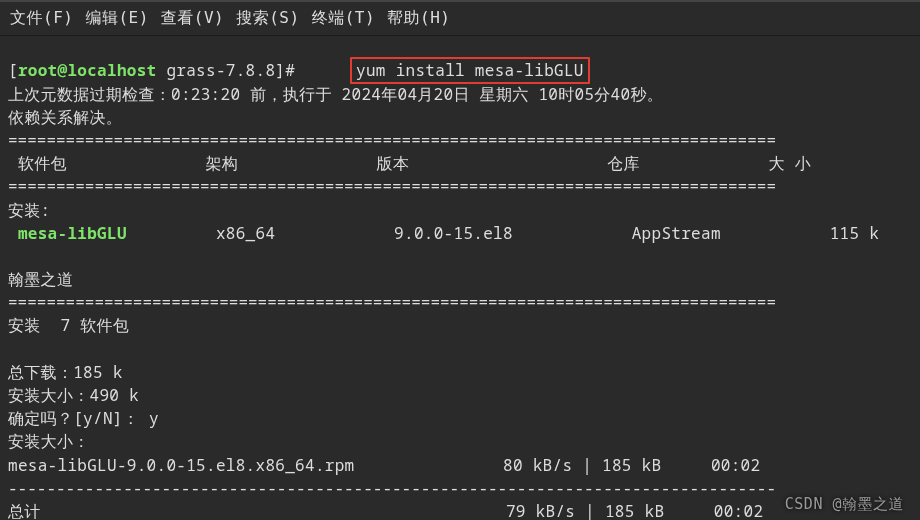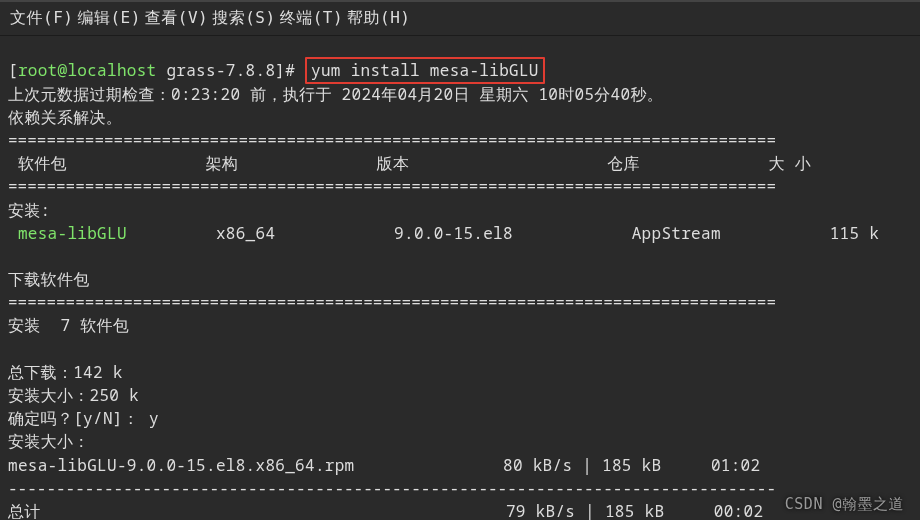--- a/index.html
+++ b/index.html
@@ -1,25 +1,25 @@
 <!DOCTYPE html>
 <html><head>
   <meta charset="utf-8">
   <style>
     * { margin:0; padding:0; box-sizing:border-box; }
     body { width:920px; height:520px; overflow:hidden; background:#2a2a2a;
            font-family:"Microsoft YaHei","WenQuanYi Micro Hei",monospace;
            font-size:16px; color:#ddd; line-height:1.45; letter-spacing:0.5px;}
-    .menubar { display:flex; gap:4px; padding:4px 12px 6px 10px;
+    .menubar { display:flex; gap:12px; padding:4px 12px 6px 10px;
                background:#2a2a2a; border-bottom:1px solid #1b1b1b; border-top:2px solid #444;}
     .menubar .item { color:#ddd; cursor:pointer; }
     .term { padding:0 8px 6px 8px; font-family:"Noto Sans Mono","DejaVu Sans Mono",monospace;
             font-size:16px; white-space:pre; letter-spacing:0.3px;}
-    .green { color:#7fe36a; } .bold { font-weight:normal; }
-    .cmd-hi { border:2px solid #e03c31; border-radius:1px; padding:0 4px 1px 4px;}
+    .green { color:#7fe36a; } .bold { font-weight:bold; }
+    .cmd-hi { border:2px solid #e03c31; border-radius:1px; padding:0 4px 1px 4px;margin-left:45px;}
     .rule, .rule-s { color:#ddd; letter-spacing:0; }
     .rule-s { letter-spacing:0; }
     .watermark { position:absolute; right:16px; bottom:4px; color:#999;
                  text-shadow:0 0 4px #000; font-size:15px; pointer-events:none;}
   </style>
 </head>
 <body>
 
 <div class="menubar">
   <span class="item">文件(F)</span>
@@ -33,29 +33,29 @@
 <div class="term">
 <span>[</span><span class="green bold">root@localhost</span> <span>grass-7.8.8</span><span>]#</span> <span class="cmd-hi">yum install mesa-libGLU</span>
 <span>上次元数据过期检查：0:23:20 前，执行于 2024年04月20日 星期六 10时05分40秒。</span>
 <span>依赖关系解决。</span>
 <span class="rule">================================================================================</span>
 <span> 软件包              架构              版本                    仓库             大 小</span>
 <span class="rule">================================================================================</span>
 <span>安装:</span>
  <span class="green bold">mesa-libGLU</span><span>         x86_64            9.0.0-15.el8            AppStream           115 k</span>
 
-<span>下载软件包</span>
+<span>翰墨之道</span>
 <span class="rule">================================================================================</span>
 <span>安装  7 软件包</span>
 
-<span>总下载：142 k</span>
-<span>安装大小：250 k</span>
+<span>总下载：185 k</span>
+<span>安装大小：490 k</span>
 <span>确定吗？[y/N]： y</span>
 <span>安装大小：</span>
-<span>mesa-libGLU-9.0.0-15.el8.x86_64.rpm               80 kB/s | 185 kB     01:02</span>
+<span>mesa-libGLU-9.0.0-15.el8.x86_64.rpm               80 kB/s | 185 kB     00:02</span>
 <span class="rule-s">--------------------------------------------------------------------------------</span>
 <span>总计                                               79 kB/s | 185 kB     00:02</span>
 
 
 
 </div>
 
 <div class="watermark">CSDN @翰墨之道</div>
 
 </body></html>

